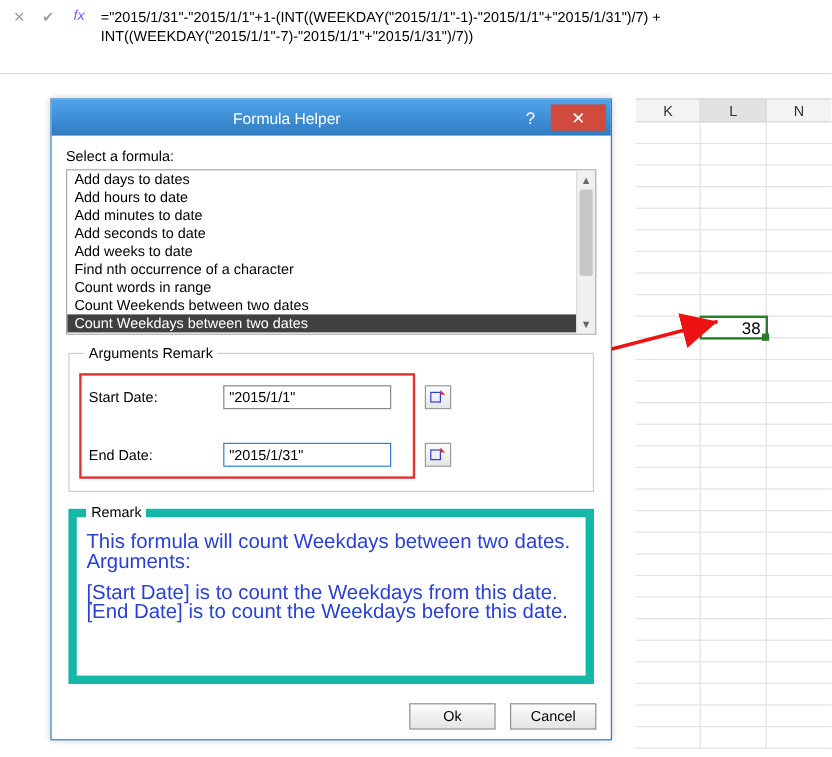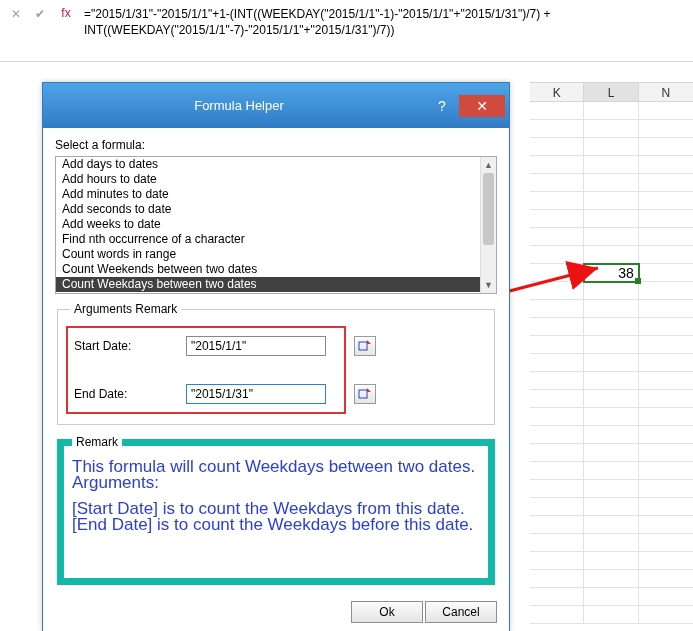--- a/index.html
+++ b/index.html
@@ -25,21 +25,22 @@
     background:#fff;
   }
   .fb-cancel, .fb-confirm {
     width: 20px; height: 20px;
     display:flex; align-items:center; justify-content:center;
     color:#9e9e9e;
     margin-right:4px;
     font-size:12px;
   }
   .fx-label {
-    color: #be185d;
+    font-style: italic;
+    color: #8b5cf6;
     width: 24px;
     text-align:center;
     padding-top:2px;
   }
   .formula-text {
     flex: 1;
     color: #000;
     font-size: 12px;
     line-height: 16px;
     padding: 2px 6px;
@@ -94,21 +95,21 @@
   
   .dialog {
     position:absolute;
     top:82px; left:42px;
     width:468px;
     background:#fff;
     border:1px solid #2f7cc5;
     box-shadow:0 0 6px rgba(0,0,0,0.2);
   }
   .titlebar {
-    height:45px;
+    height:30px;
     background:linear-gradient(#4fa4e8,#2f7cc5);
     display:flex; align-items:center;
     padding:0 4px 0 10px;
   }
   .titlebar .title {
     flex:1; text-align:center;
     color:#fff; font-size:13px;
   }
   .titlebar .tb-btn {
     width:34px; height:22px;
@@ -198,21 +199,21 @@
   .remark-box {
     border:7px solid #14b8a6;
     margin-top:10px;
     padding:10px 8px 18px 8px;
     position:relative;
     height:150px;
   }
   .remark-box legend { font-size:12px; padding:0 4px; }
   .remark-text { color:#2a3fd4; font-size:17px; line-height:16px; }
   .btnrow {
-    display:flex; justify-content:flex-end; gap:2px;
+    display:flex; justify-content:flex-end; gap:12px;
     margin-top:10px;
     padding-top:6px;
     align-items:center;
   }
   .dlg-btn {
     width:72px; height:22px;
     border:1px solid #8e8e8e;
     background:linear-gradient(#fcfcfc,#e4e4e4);
     font-size:12px;
     font-family:inherit;

